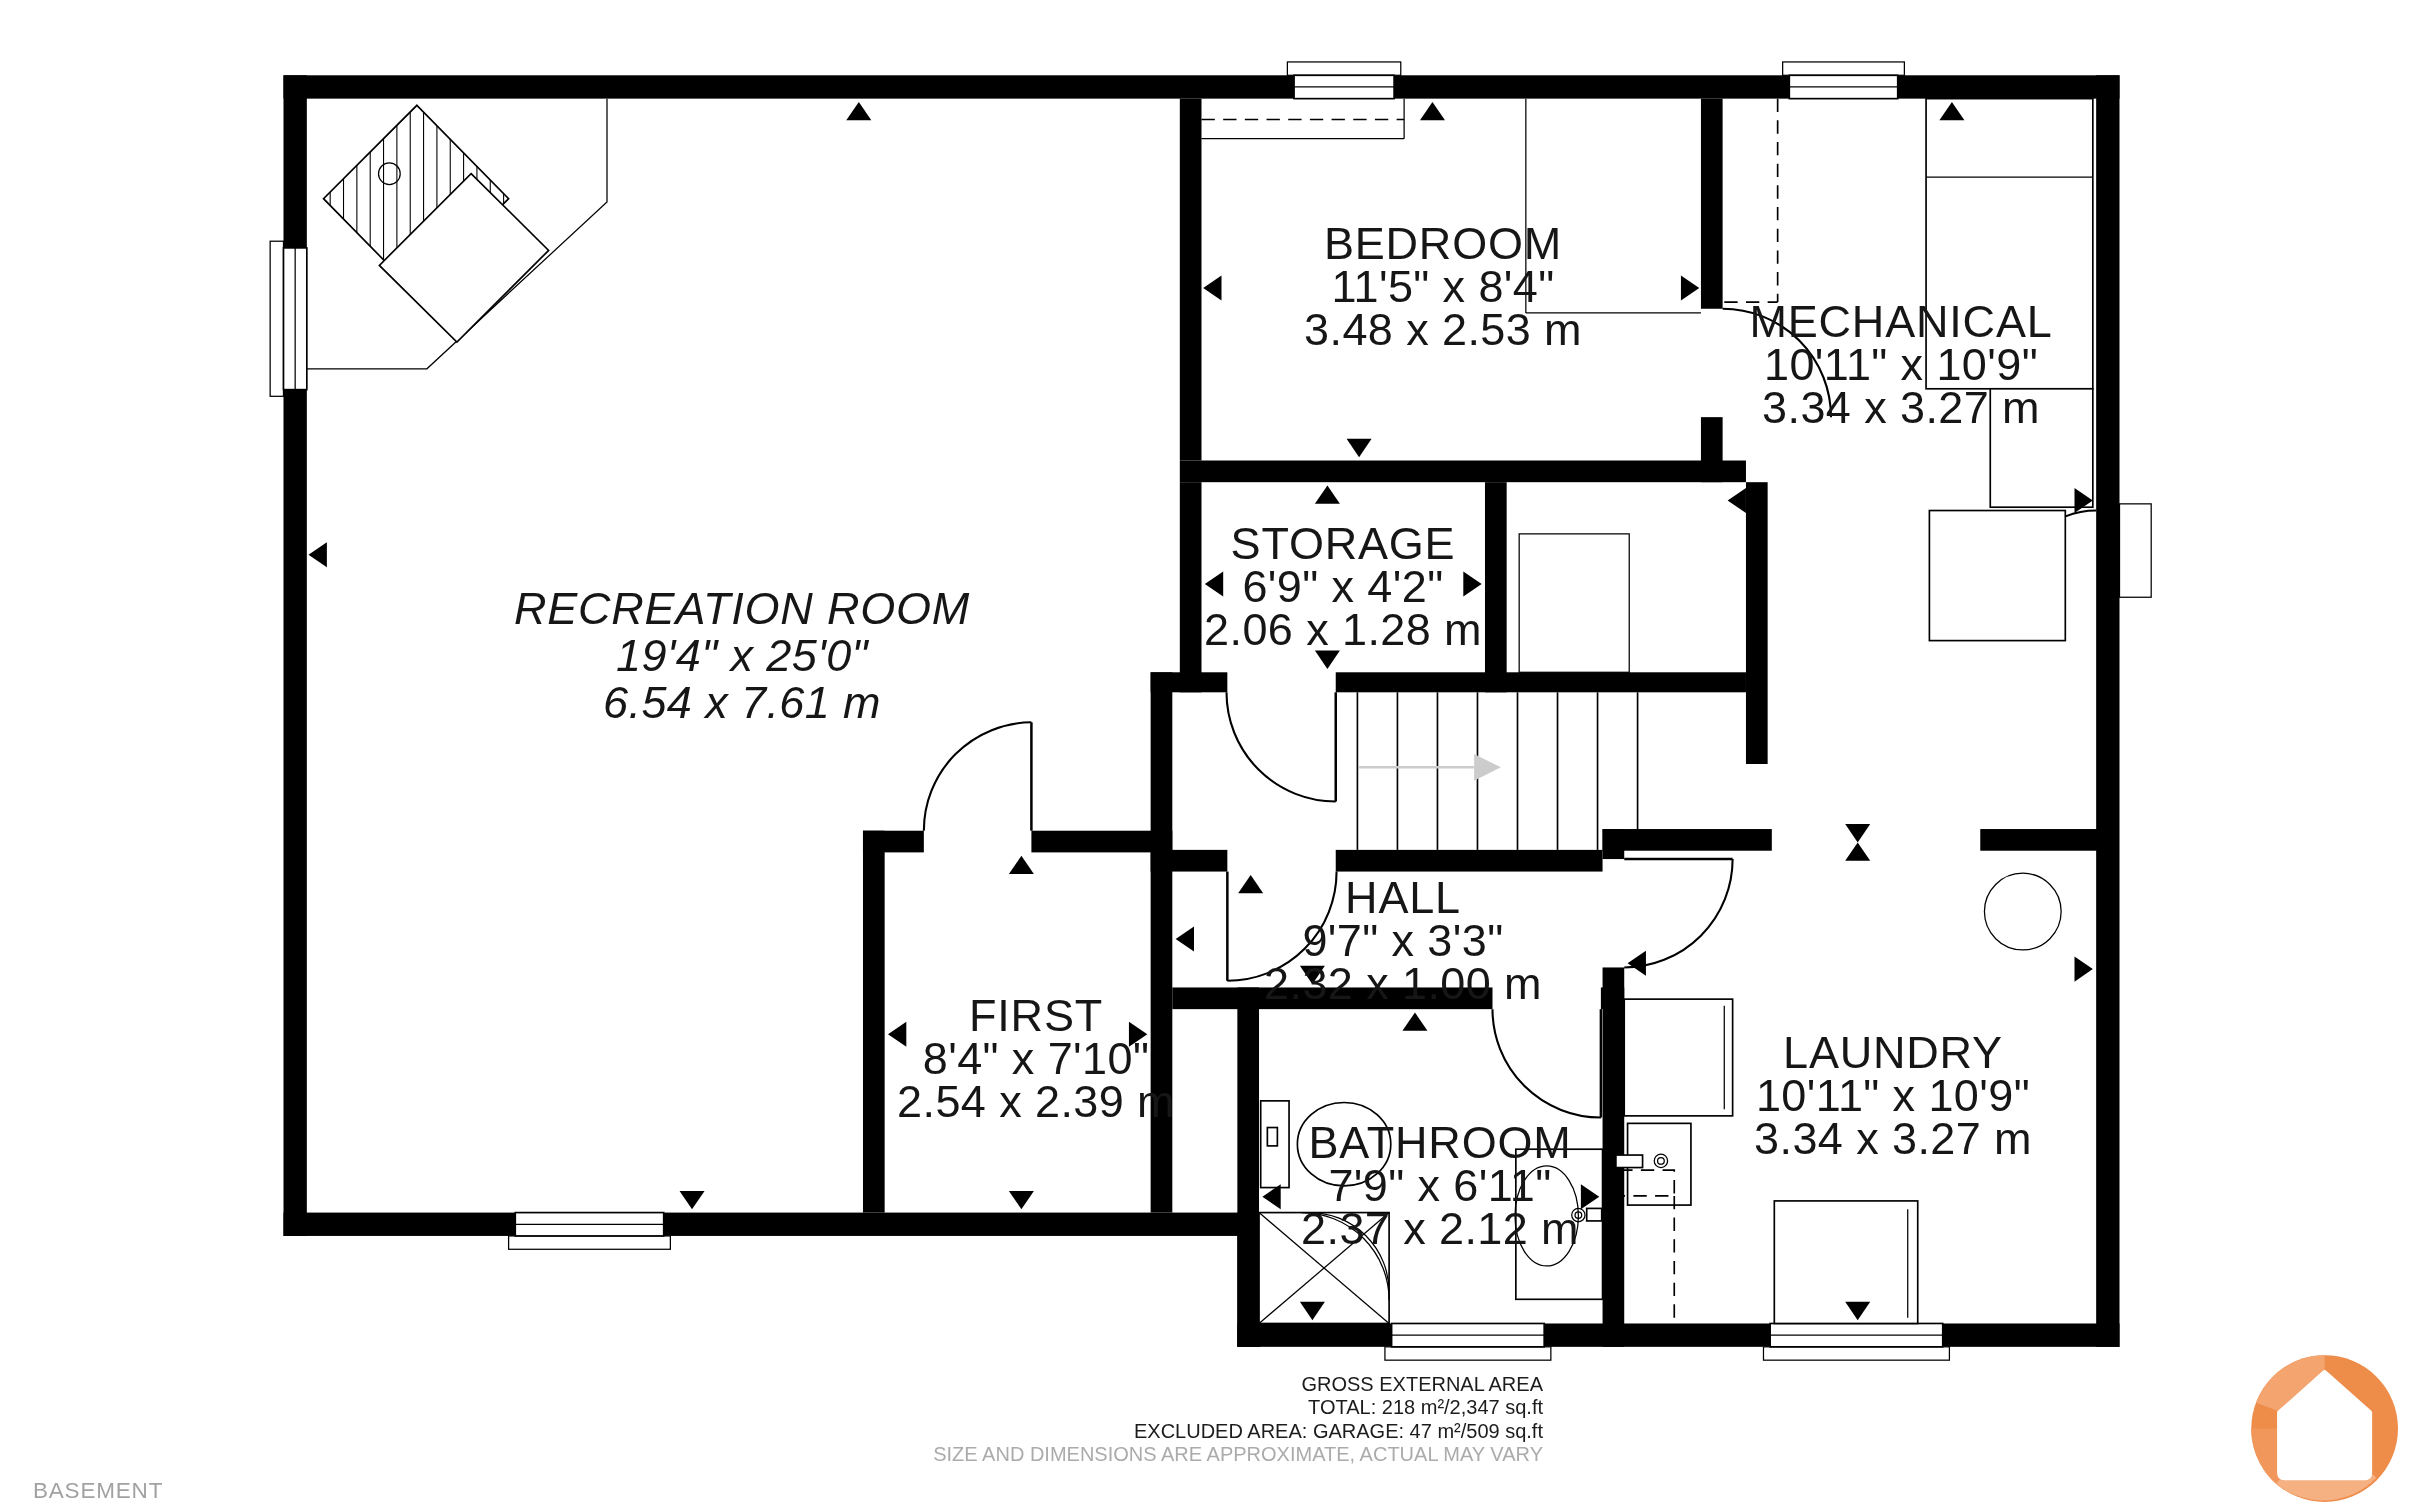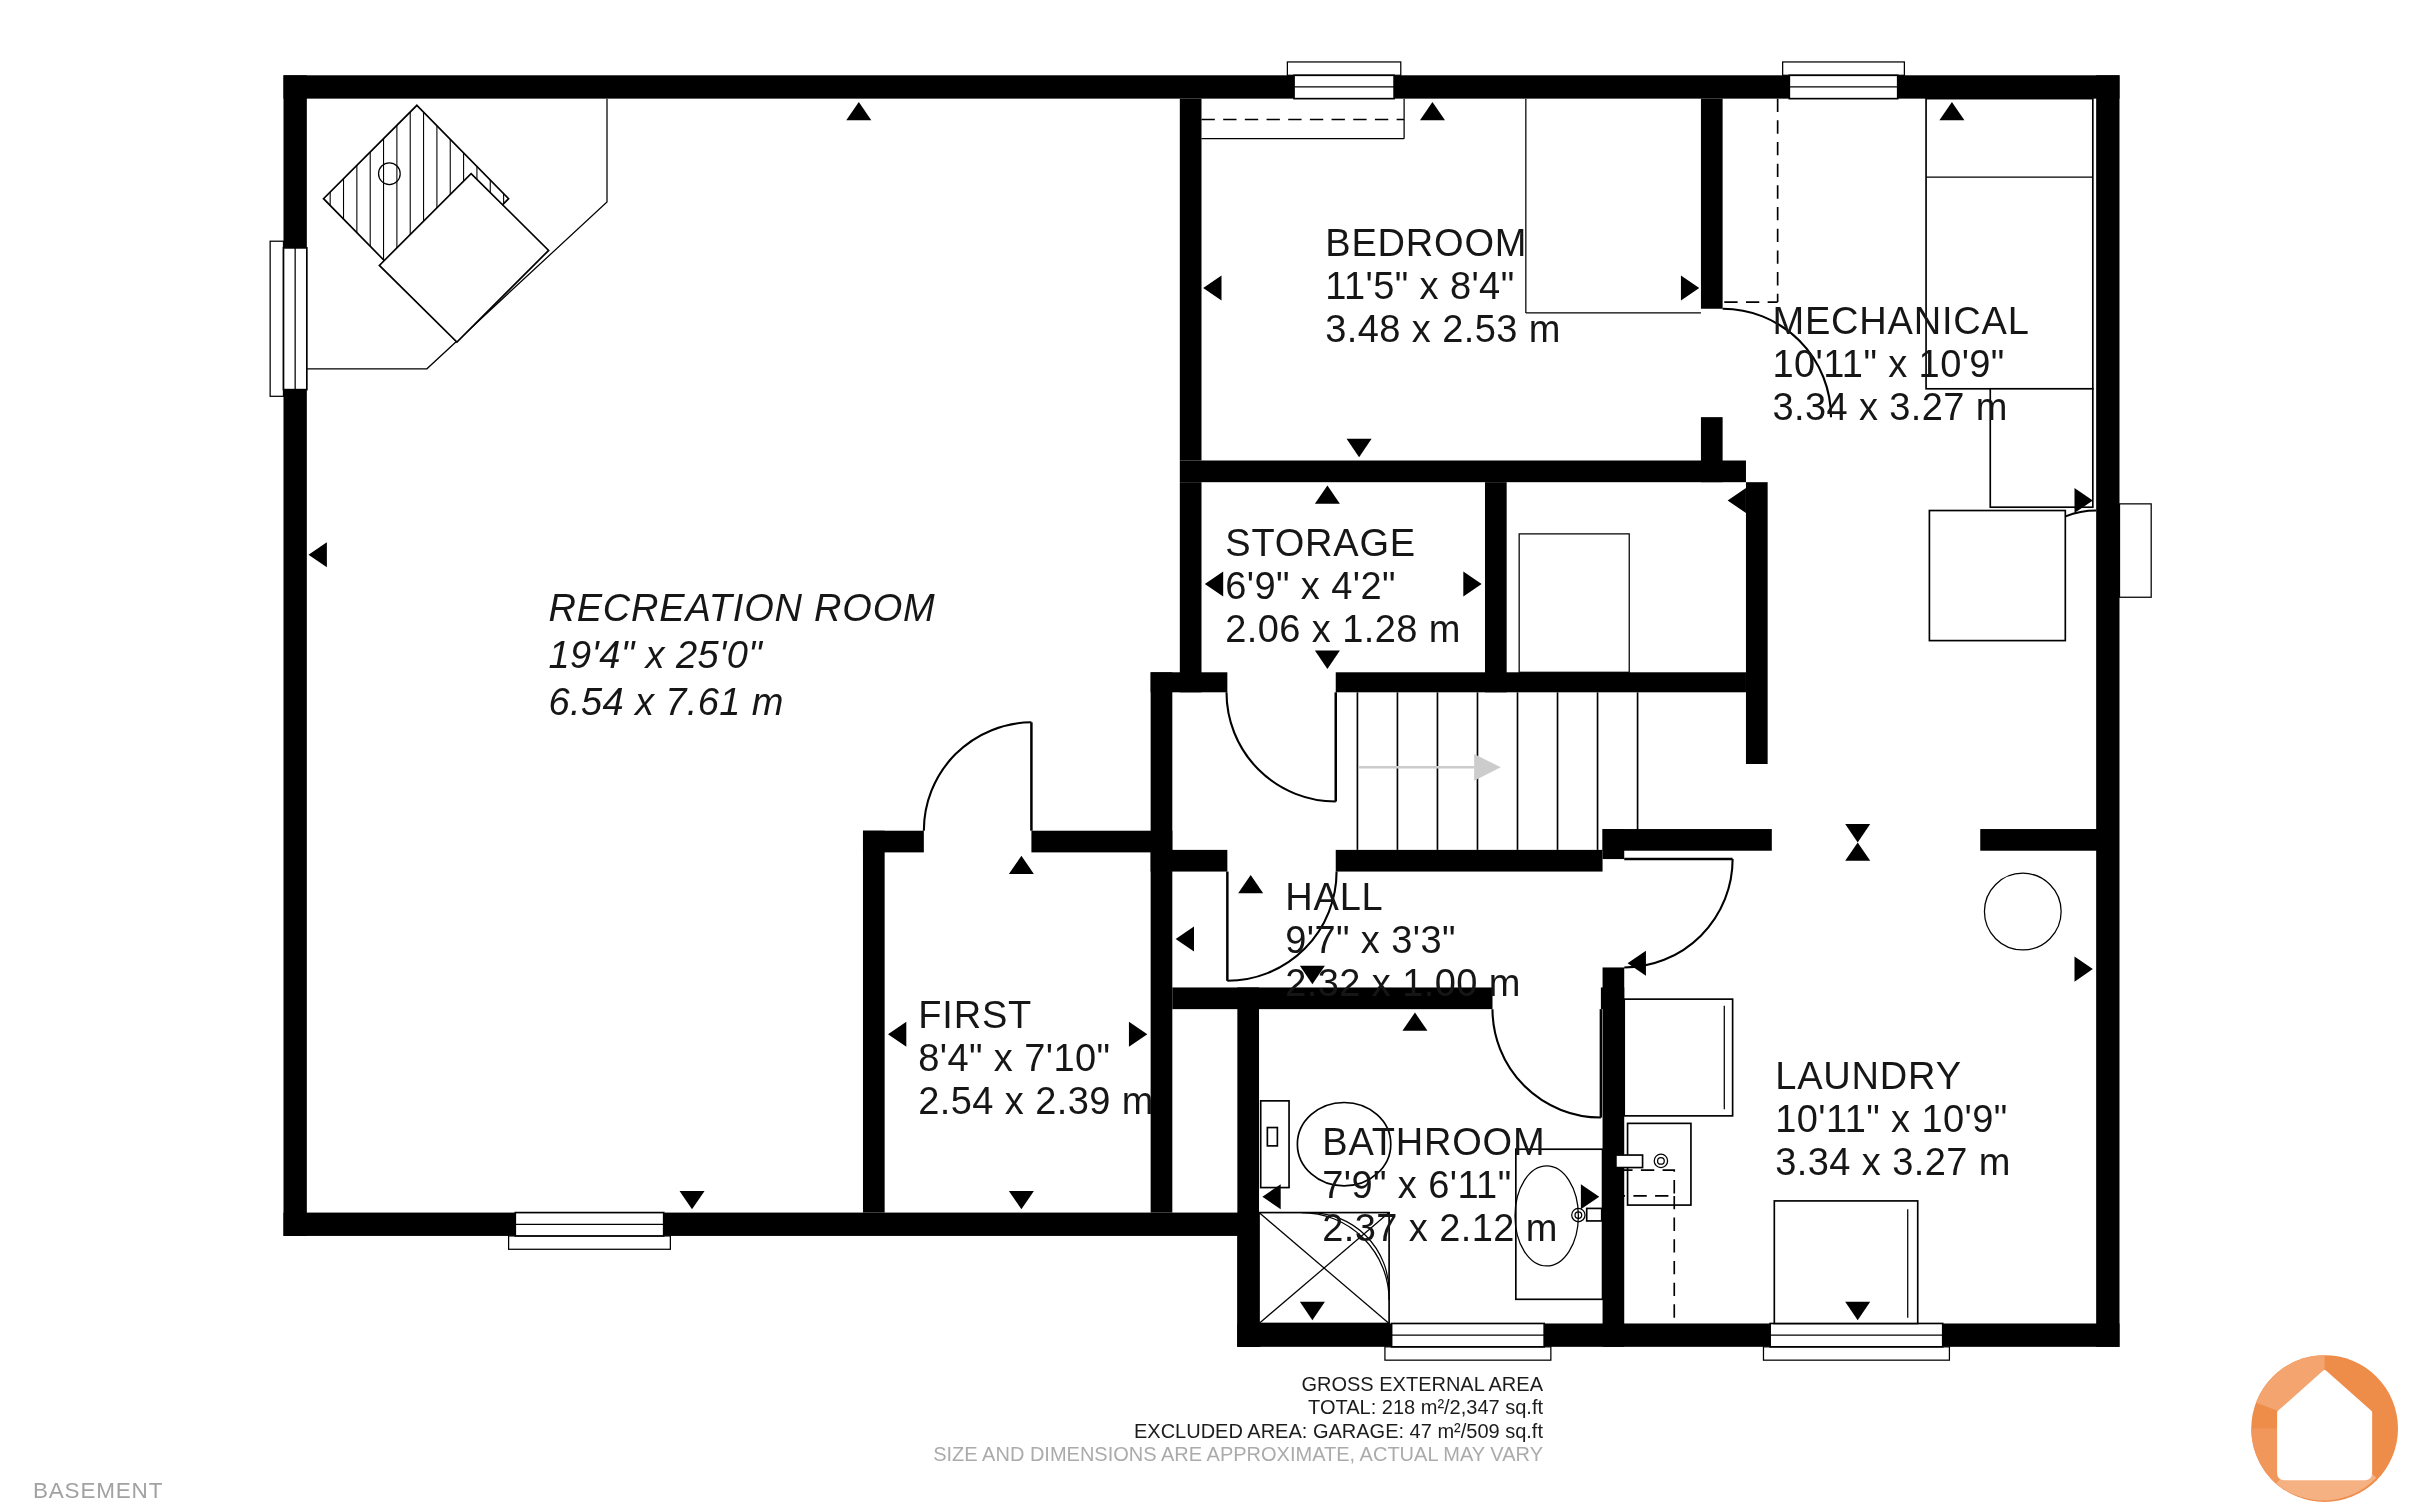--- a/index.html
+++ b/index.html
@@ -10,22 +10,22 @@
   .thin{fill:none;stroke:#000;stroke-width:2;}
   .thin15{fill:none;stroke:#000;stroke-width:1.5;}
   .door{fill:none;stroke:#000;stroke-width:2.5;}
   .leaf{fill:none;stroke:#000;stroke-width:3;}
   .fix{fill:#fff;stroke:#000;stroke-width:2;}
   .winframe{fill:#fff;stroke:#000;stroke-width:2;}
   .sill{fill:#fff;stroke:#000;stroke-width:1.5;}
   .tick{fill:#000;stroke:none;}
   .dash{fill:none;stroke:#000;stroke-width:2;stroke-dasharray:16 10;}
   .hatch{stroke:#000;stroke-width:1.3;}
-  .room-label{position:absolute;transform:translateX(-50%);
-    font-size:38px;line-height:43px;color:#161616;white-space:nowrap;letter-spacing:0.4px;}
+  .room-label{position:absolute;transform:translateX(-50%);text-align:center;
+    font-size:45px;line-height:43px;color:#161616;white-space:nowrap;letter-spacing:0.4px;}
   .room-label .rn{letter-spacing:0.8px;}
   .footer{position:absolute;left:876px;top:1373px;width:667px;text-align:right;
     font-size:20px;line-height:23.4px;color:#1c1c1c;}
   .footer .disclaimer{color:#ababab;}
   .floor-tag{position:absolute;left:33px;top:1454px;font-size:22.5px;color:#a2a2a2;letter-spacing:0.8px;margin-top:24px;}
 </style>
 </head>
 <body>
 
 <div class="stage">
@@ -307,21 +307,21 @@
   <div class="room-label" style="left:1036px;top:994px;">
     <div class="rn">FIRST</div>
     <div class="rd">8'4" x 7'10"</div>
     <div class="rd">2.54 x 2.39 m</div>
   </div>
   <div class="room-label" style="left:1440px;top:1121px;">
     <div class="rn">BATHROOM</div>
     <div class="rd">7'9" x 6'11"</div>
     <div class="rd">2.37 x 2.12 m</div>
   </div>
-  <div class="room-label" style="left:1893px;top:1031px;margin-top:24px;">
+  <div class="room-label" style="left:1893px;top:1031px;">
     <div class="rn">LAUNDRY</div>
     <div class="rd">10'11" x 10'9"</div>
     <div class="rd">3.34 x 3.27 m</div>
   </div>
 
   <div class="footer">
     <div>GROSS EXTERNAL AREA</div>
     <div>TOTAL: 218 m²/2,347 sq.ft</div>
     <div>EXCLUDED AREA: GARAGE: 47 m²/509 sq.ft</div>
     <div class="disclaimer">SIZE AND DIMENSIONS ARE APPROXIMATE, ACTUAL MAY VARY</div>

